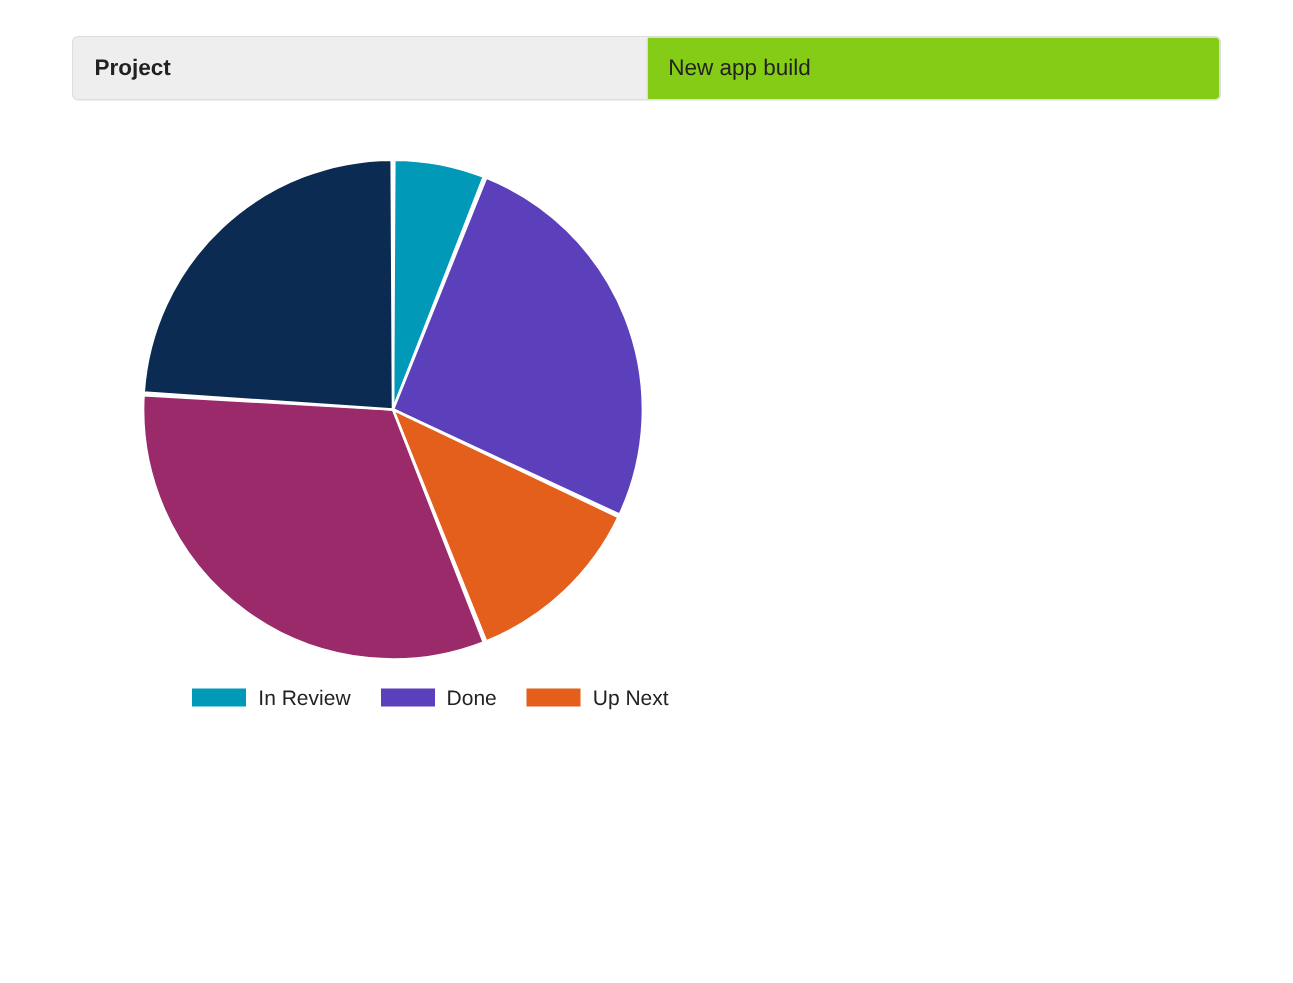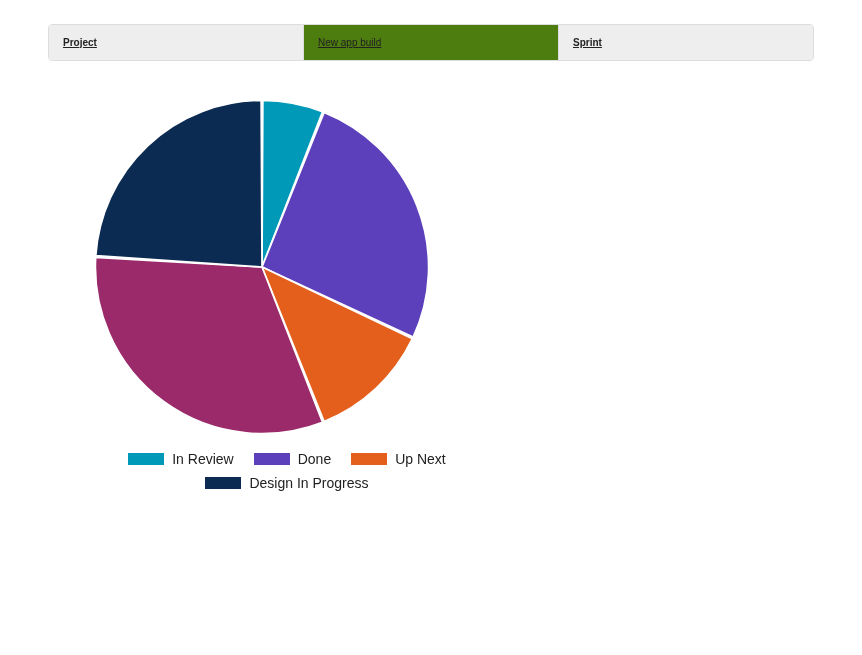--- a/index.html
+++ b/index.html
@@ -13,32 +13,31 @@
     .info-table {
       display: flex;
       border: 1px solid #ddd;
       border-radius: 4px;
       overflow: hidden;
       margin-bottom: 36px;
     }
     .info-cell {
       flex: 1;
       padding: 12px 14px;
-      font-size: 10px;
+      font-size: 15px;
       border-right: 1px solid #ddd;
-      text-decoration: underline;
     }
     .info-cell:last-child { border-right: none; }
     .info-cell.header {
       background: #eeeeee;
       font-weight: 700;
       color: #222;
     }
     .info-cell.value {
-      background: #4d7c0f;
+      background: #84cc16;
       color: #222;
     }
     .chart-area {
       margin-left: 44px;
       width: 390px;
     }
     .pie-wrap {
       position: relative;
       width: 340px;
       height: 340px;
@@ -64,21 +63,20 @@
       height: 12px;
       display: inline-block;
     }
   </style>
 </head>
 <body>
 
 <div class="info-table">
   <div class="info-cell header">Project</div>
   <div class="info-cell value">New app build</div>
-  <div class="info-cell header">Sprint</div>
 </div>
 
 <div class="chart-area">
   <div class="pie-wrap">
     <svg class="pie" viewBox="0 0 200 200">
         <path d="M 100 100 L 100.51312445547913 2.001343359752184 A 98 98 0 0 1 135.59862058635187 8.694259696616214 Z" fill="#0099b8" stroke="#fff" stroke-width="1"></path>
         <path d="M 100 100 L 136.55280269242925 9.07204711790584 A 98 98 0 0 1 188.89031340056357 141.2615097100141 Z" fill="#5b3fbb" stroke="#fff" stroke-width="1"></path>
         <path d="M 100 100 L 188.45335786628635 142.19008748721294 A 98 98 0 0 1 136.55280269242925 190.92795288209416 Z" fill="#e45f1c" stroke="#fff" stroke-width="1"></path>
         <path d="M 100 100 L 135.59862058635187 191.3057403033838 A 98 98 0 0 1 2.162501971825222 94.35872535796238 Z" fill="#9a2a6a" stroke="#fff" stroke-width="1"></path>
         <path d="M 100 100 L 2.226940674110679 93.33450151480562 A 98 98 0 0 1 99.4868755445209 2.001343359752184 Z" fill="#0b2b52" stroke="#fff" stroke-width="1"></path>
@@ -90,18 +88,14 @@
         <span>In Review</span>
       </span>
       <span class="legend-item">
         <span class="swatch" style="background: rgb(91, 63, 187);"></span>
         <span>Done</span>
       </span>
       <span class="legend-item">
         <span class="swatch" style="background: rgb(228, 95, 28);"></span>
         <span>Up Next</span>
       </span>
-      <span class="legend-item">
-        <span class="swatch" style="background: rgb(11, 43, 82);"></span>
-        <span>Design In Progress</span>
-      </span>
     </div>
 </div>
 
 </body></html>

